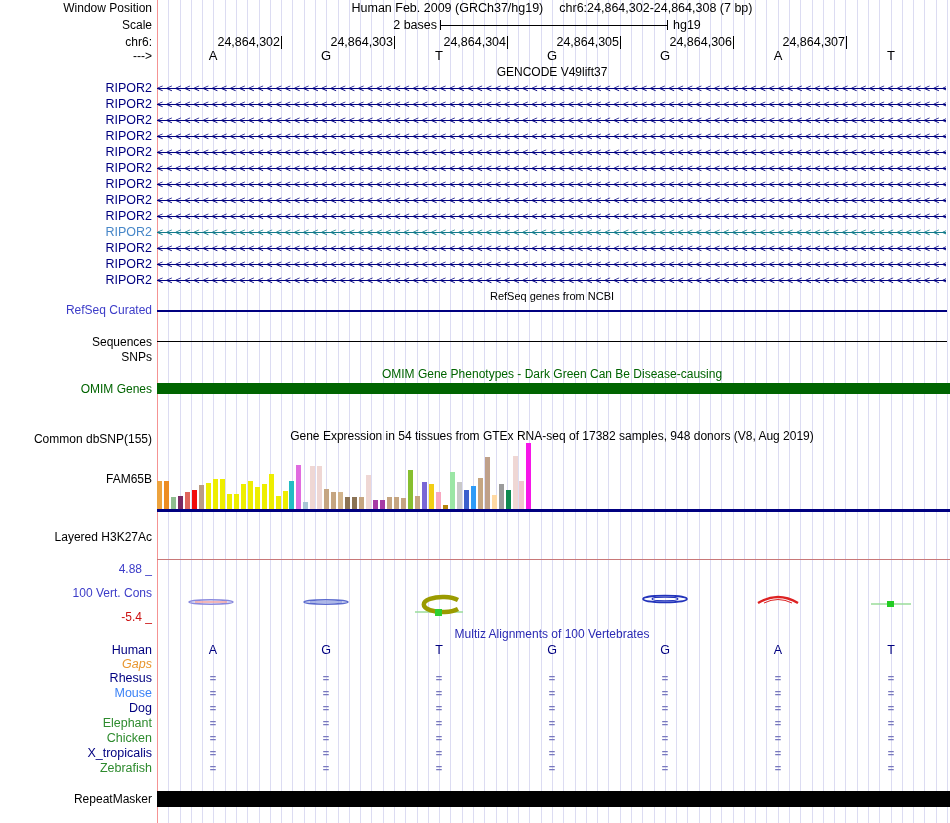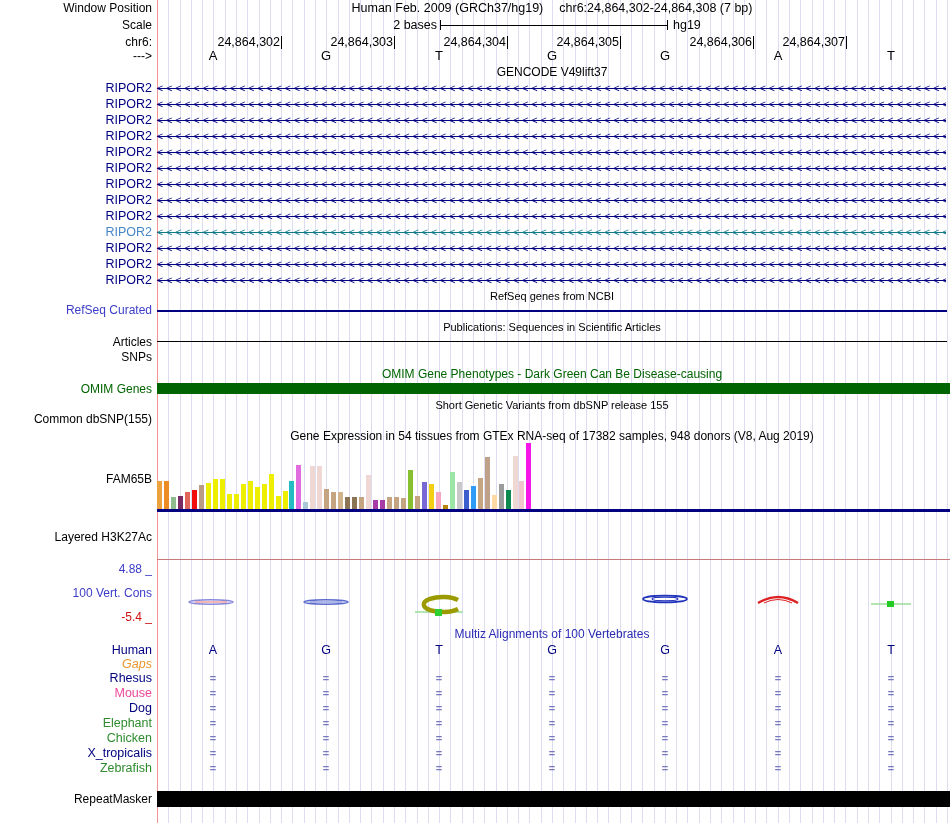--- a/index.html
+++ b/index.html
@@ -134,21 +134,21 @@
   <div id="scale-text">2 bases</div>
   <div id="scale-bar"></div>
   <div id="hg19">hg19</div>
 
   <div class="left-label" style="top:35px">chr6:</div>
   <div>
       <div class="coord" style="left: 190px;"><span>24,864,302</span><span class="coord-tick"></span></div>
       <div class="coord" style="left: 303px;"><span>24,864,303</span><span class="coord-tick"></span></div>
       <div class="coord" style="left: 416px;"><span>24,864,304</span><span class="coord-tick"></span></div>
       <div class="coord" style="left: 529px;"><span>24,864,305</span><span class="coord-tick"></span></div>
-      <div class="coord" style="left: 642px; padding-left: 20px;"><span>24,864,306</span><span class="coord-tick"></span></div>
+      <div class="coord" style="left: 642px;"><span>24,864,306</span><span class="coord-tick"></span></div>
       <div class="coord" style="left: 755px;"><span>24,864,307</span><span class="coord-tick"></span></div>
     </div>
 
   <div class="left-label" style="top:49px">---&gt;</div>
   <div>
       <div class="base-cell" style="left: 202px; top: 49px;">A</div>
       <div class="base-cell" style="left: 315px; top: 49px;">G</div>
       <div class="base-cell" style="left: 428px; top: 49px;">T</div>
       <div class="base-cell" style="left: 541px; top: 49px;">G</div>
       <div class="base-cell" style="left: 654px; top: 49px;">G</div>
@@ -209,31 +209,29 @@
       <div class="gene-row" style="top: 192px;">
         <span class="gene-label">RIPOR2</span>
         <div class="arrow-line">&lt;&lt;&lt;&lt;&lt;&lt;&lt;&lt;&lt;&lt;&lt;&lt;&lt;&lt;&lt;&lt;&lt;&lt;&lt;&lt;&lt;&lt;&lt;&lt;&lt;&lt;&lt;&lt;&lt;&lt;&lt;&lt;&lt;&lt;&lt;&lt;&lt;&lt;&lt;&lt;&lt;&lt;&lt;&lt;&lt;&lt;&lt;&lt;&lt;&lt;&lt;&lt;&lt;&lt;&lt;&lt;&lt;&lt;&lt;&lt;&lt;&lt;&lt;&lt;&lt;&lt;&lt;&lt;&lt;&lt;&lt;&lt;&lt;&lt;&lt;&lt;&lt;&lt;&lt;&lt;&lt;&lt;&lt;&lt;&lt;&lt;&lt;&lt;&lt;&lt;&lt;&lt;&lt;&lt;&lt;&lt;</div>
       </div>
     </div>
 
   <div class="center-title small" style="top:290px">RefSeq genes from NCBI</div>
   <div class="left-label blue" style="top:303px">RefSeq Curated</div>
   <div class="hline" style="top:310px;width:790px;height:2px;background:var(--navy)"></div>
 
-  <div class="center-title small" style="top:321px">Publications: Sequences in Scientific Articles</div>
-  <div class="left-label" style="top:335px">Articles</div>
+  <div class="left-label" style="top:335px">Sequences</div>
   <div class="hline" style="top:341px;width:790px;height:1px;background:#000"></div>
   <div class="left-label" style="top:350px">SNPs</div>
 
   <div class="center-title green" style="top:368px">OMIM Gene Phenotypes - Dark Green Can Be Disease-causing</div>
   <div class="left-label green" style="top:382px">OMIM Genes</div>
   <div class="hline" style="top:383px;right:0;height:11px;background:var(--green-dark)"></div>
 
-  <div class="center-title small" style="top:399px">Short Genetic Variants from dbSNP release 155</div>
-  <div class="left-label" style="top:412px">Common dbSNP(155)</div>
+  <div class="left-label" style="top:432px">Common dbSNP(155)</div>
 
   <div class="center-title" style="top:430px">Gene Expression in 54 tissues from GTEx RNA-seq of 17382 samples, 948 donors (V8, Aug 2019)</div>
   <div class="left-label" style="top:472px">FAM65B</div>
   <div id="gtex-bars">
       <div class="gtex-bar" style="left: 0px; height: 28px; background: rgb(237, 163, 61);"></div>
       <div class="gtex-bar" style="left: 7px; height: 28px; background: rgb(237, 140, 34);"></div>
       <div class="gtex-bar" style="left: 13.9px; height: 12px; background: rgb(143, 188, 143);"></div>
       <div class="gtex-bar" style="left: 20.9px; height: 13px; background: rgb(122, 42, 99);"></div>
       <div class="gtex-bar" style="left: 27.9px; height: 17px; background: rgb(224, 101, 91);"></div>
       <div class="gtex-bar" style="left: 34.9px; height: 19px; background: rgb(242, 12, 12);"></div>
@@ -341,21 +339,21 @@
         <span class="mz-label" style="color: rgb(0, 0, 128);">Rhesus</span>
         <span class="mz-eq" style="left: 204px;">=</span>
         <span class="mz-eq" style="left: 317px;">=</span>
         <span class="mz-eq" style="left: 430px;">=</span>
         <span class="mz-eq" style="left: 543px;">=</span>
         <span class="mz-eq" style="left: 656px;">=</span>
         <span class="mz-eq" style="left: 769px;">=</span>
         <span class="mz-eq" style="left: 882px;">=</span>
       </div>
       <div class="mz-row" style="top: 45px;">
-        <span class="mz-label" style="color: #ec4899;">Mouse</span>
+        <span class="mz-label" style="color: #3b82f6;">Mouse</span>
         <span class="mz-eq" style="left: 204px;">=</span>
         <span class="mz-eq" style="left: 317px;">=</span>
         <span class="mz-eq" style="left: 430px;">=</span>
         <span class="mz-eq" style="left: 543px;">=</span>
         <span class="mz-eq" style="left: 656px;">=</span>
         <span class="mz-eq" style="left: 769px;">=</span>
         <span class="mz-eq" style="left: 882px;">=</span>
       </div>
       <div class="mz-row" style="top: 60px;">
         <span class="mz-label" style="color: rgb(0, 0, 128);">Dog</span>

